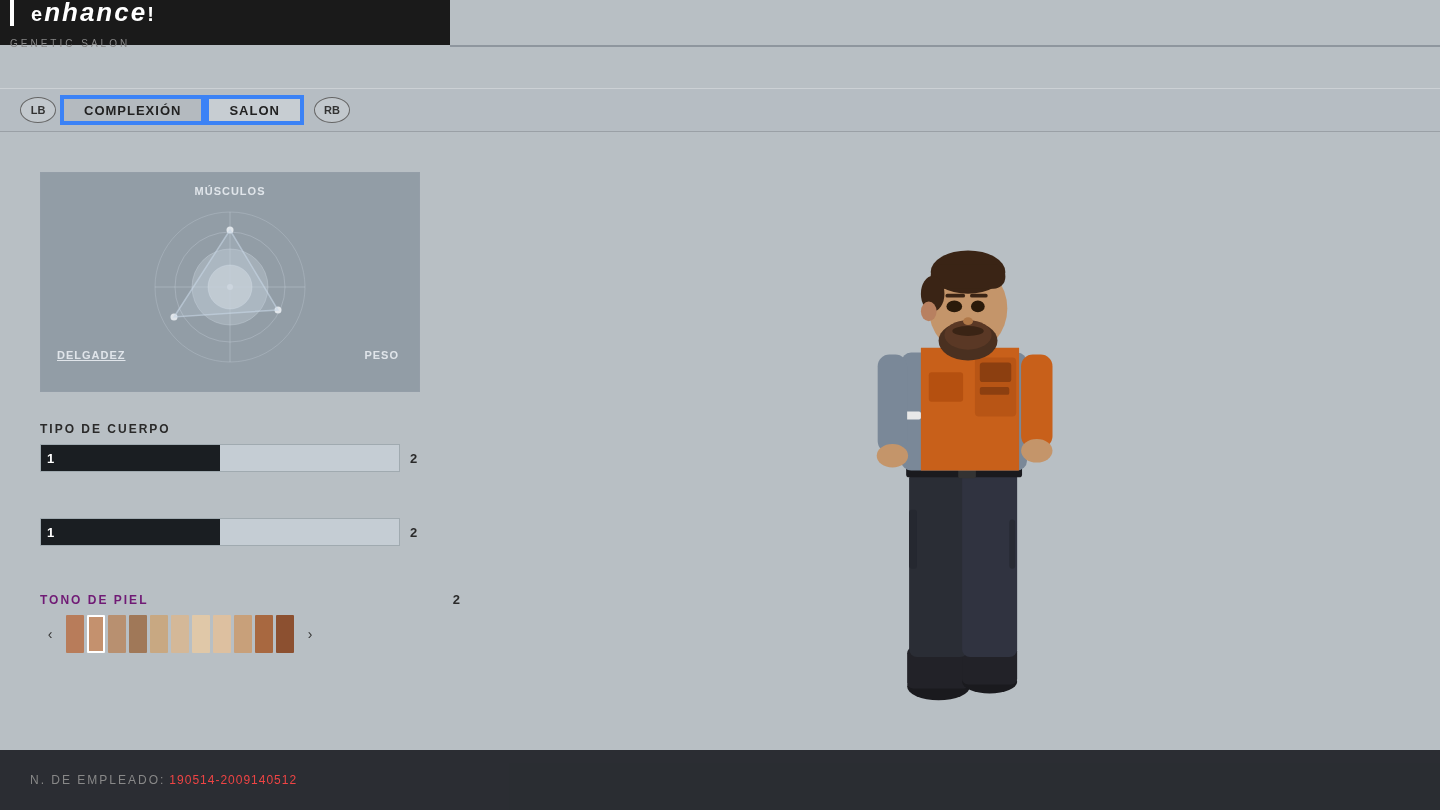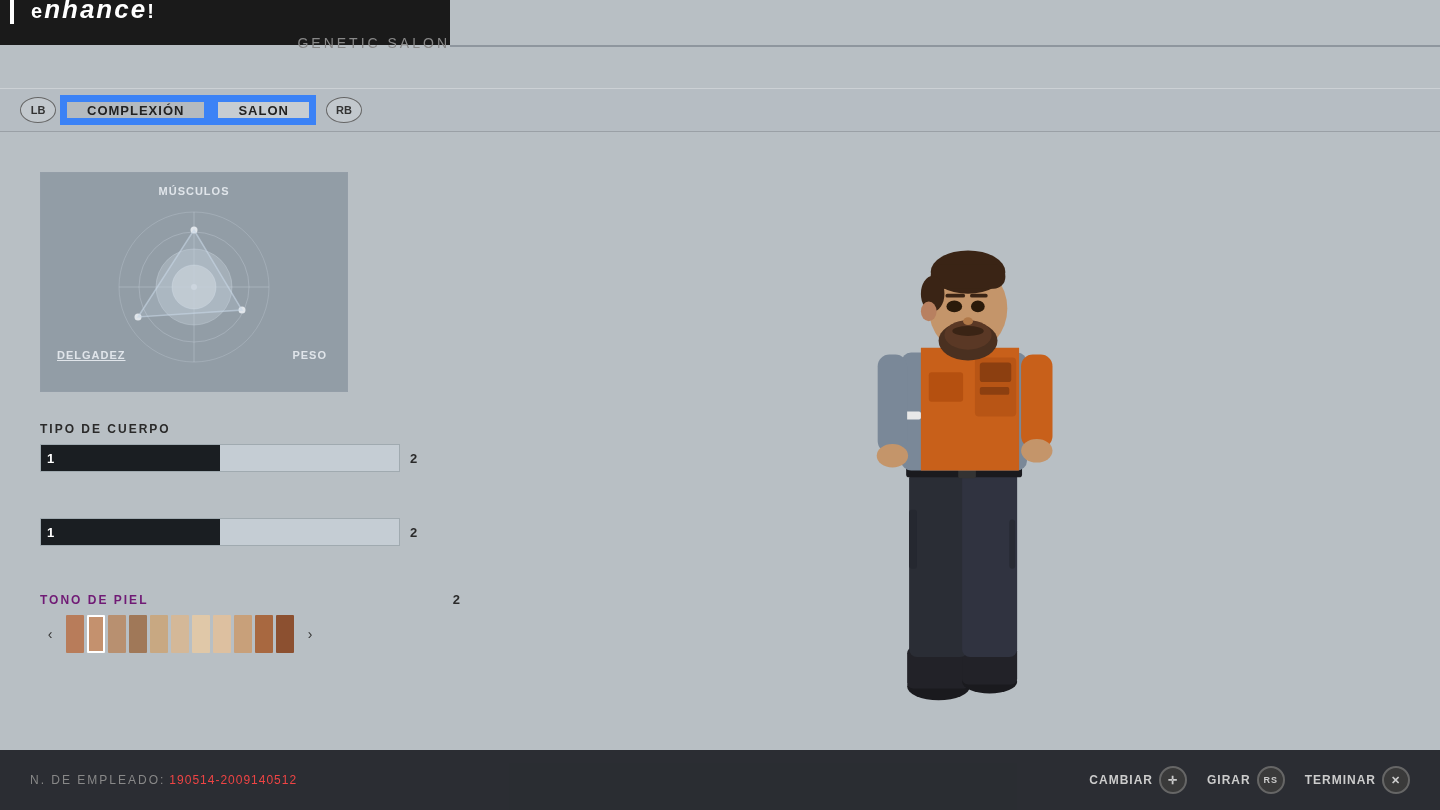--- a/index.html
+++ b/index.html
@@ -54,25 +54,24 @@
       text-transform: lowercase;
     }
 
     #logo-text span {
       font-style: normal;
       font-size: 20px;
     }
 
     #subtitle {
       color: #888;
-      font-size: 14px;
+      font-size: 10px;
       letter-spacing: 3px;
       text-transform: uppercase;
       margin-top: 10px;
-      text-align: right;
     }
 
     
     #nav-area {
       position: absolute;
       top: 88px;
       left: 0;
       right: 0;
       height: 44px;
       background: rgba(180, 188, 195, 0.6);
@@ -96,21 +95,21 @@
       font-size: 11px;
       font-weight: bold;
       color: #333;
       cursor: pointer;
       margin-right: 4px;
     }
 
     .nav-tab {
       height: 30px;
       padding: 0 20px;
-      border: 7px solid #3b82f6;
+      border: 4px solid #3b82f6;
       background: rgba(210,215,220,0.6);
       display: flex;
       align-items: center;
       cursor: pointer;
       font-size: 13px;
       font-weight: bold;
       letter-spacing: 1px;
       color: #222;
     }
 
@@ -134,21 +133,21 @@
     
     #left-panel {
       position: absolute;
       left: 40px;
       top: 40px;
       width: 420px;
     }
 
     
     #radar-container {
-      width: 308px;
+      width: 380px;
       height: 220px;
       background: rgba(100, 115, 130, 0.45);
       border: 1px solid rgba(150,160,170,0.5);
       position: relative;
       display: flex;
       align-items: center;
       justify-content: center;
       margin-bottom: 30px;
     }
 
@@ -537,27 +536,13 @@
         <ellipse cx="218" cy="290" rx="16" ry="12" fill="#c4956a"></ellipse>
       </svg>
     </div>
   </div>
 
 </div>
 
 <div id="bottom-bar">
   <div id="employee-label">N. DE EMPLEADO:</div>
   <div id="employee-id">190514-2009140512</div>
-  <div id="bottom-right">
-    <div class="bottom-action">
-      <span>CAMBIAR</span>
-      <div class="circle-btn">✛</div>
-    </div>
-    <div class="bottom-action">
-      <span>GIRAR</span>
-      <div class="circle-btn" style="font-size:9px;">RS</div>
-    </div>
-    <div class="bottom-action">
-      <span>TERMINAR</span>
-      <div class="circle-btn">✕</div>
-    </div>
-  </div>
 </div>
 
 </body></html>

